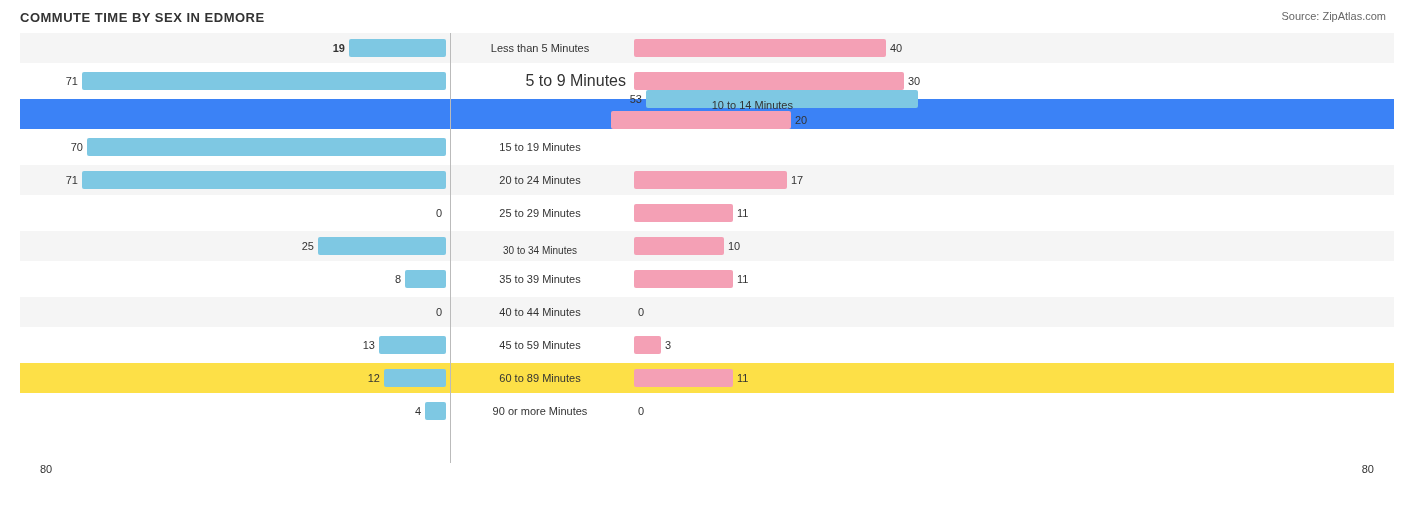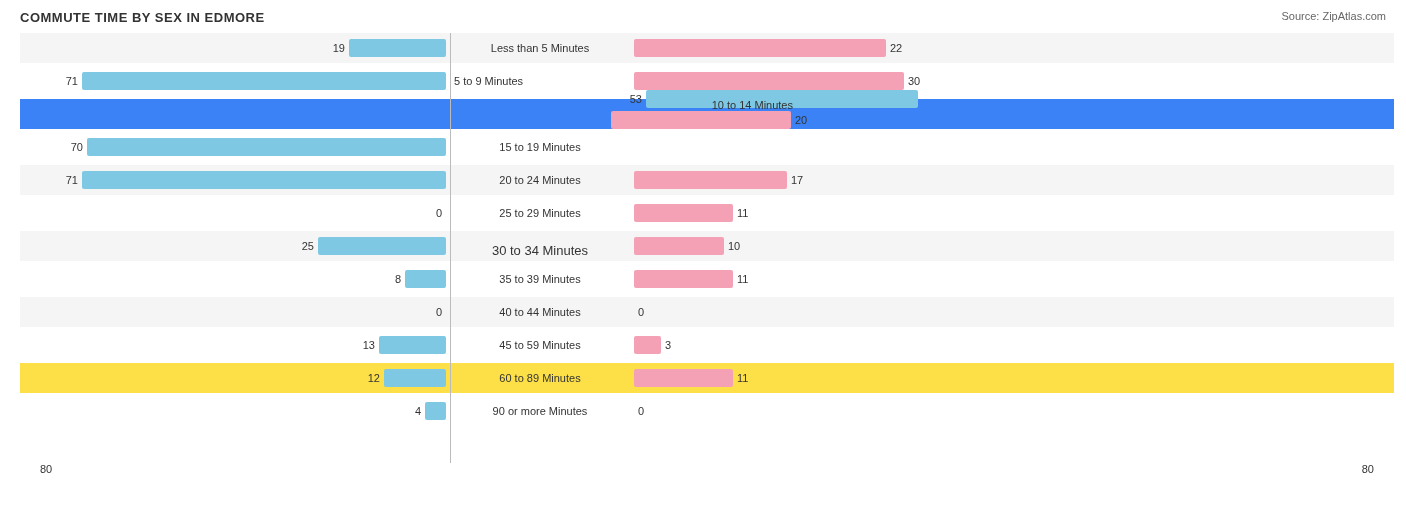--- a/index.html
+++ b/index.html
@@ -137,36 +137,36 @@
 <body>
 
 <div class="chart-container">
   <div class="chart-title">COMMUTE TIME BY SEX IN EDMORE</div>
   <div class="source-text">Source: ZipAtlas.com</div>
 
   <div class="chart-area">
     <div class="center-line"></div>
     <div class="chart-rows" id="chart-rows">
         <div class="row" style="background: rgb(245, 245, 245);">
-      <div class="left-section" style="width:430px; position:relative; height:100%; display:flex; align-items:center; justify-content:flex-end;">
+      <div class="left-section" style="width:430px; position:relative; height:100%; display:flex; align-items:center; justify-content:flex-end;font-weight:bold;">
         <div class="male-bar" style="width:97px; height:18px; background:#7ec8e3; border-radius:2px; position:absolute; right:4px;"></div>
         <span style="font-size:11px;color:#333;position:absolute;right:105px;z-index:2;white-space:nowrap;">19</span>
       </div>
       <div class="label-section" style="width:180px;text-align:center;font-size:11px;color:#333;z-index:5;flex-shrink:0;padding:0 4px;">Less than 5 Minutes</div>
       <div class="right-section" style="flex:1;display:flex;align-items:center;height:100%;padding-left:4px;">
         <div class="female-bar" style="width:252px; height:18px; background:#f4a0b5; border-radius:2px; flex-shrink:0;"></div>
-        <span style="font-size:11px;color:#333;margin-left:4px;white-space:nowrap;">22</span>
+        <span style="font-size:11px;color:#333;margin-left:4px;white-space:nowrap;">40</span>
       </div>
     </div>
         <div class="row" style="background: rgb(255, 255, 255);">
       <div class="left-section" style="width:430px; position:relative; height:100%; display:flex; align-items:center; justify-content:flex-end;">
         <div class="male-bar" style="width:364px; height:18px; background:#7ec8e3; border-radius:2px; position:absolute; right:4px;"></div>
         <span style="font-size:11px;color:#333;position:absolute;right:372px;z-index:2;white-space:nowrap;">71</span>
       </div>
-      <div class="label-section" style="width:180px;text-align:left;font-size:11px;color:#333;z-index:5;flex-shrink:0;padding:0 4px;">5 to 9 Minutes</div>
+      <div class="label-section" style="width:180px;text-align:right;font-size:16px;color:#333;z-index:5;flex-shrink:0;padding:0 4px;">5 to 9 Minutes</div>
       <div class="right-section" style="flex:1;display:flex;align-items:center;height:100%;padding-left:4px;">
         <div class="female-bar" style="width:270px; height:18px; background:#f4a0b5; border-radius:2px; flex-shrink:0;"></div>
         <span style="font-size:11px;color:#333;margin-left:4px;white-space:nowrap;">30</span>
       </div>
     </div>
         <div class="row" style="background: #3b82f6; flex-direction: column;">
       <div class="left-section" style="width:430px; position:relative; height:100%; display:flex; align-items:center; justify-content:flex-end;">
         <div class="male-bar" style="width:272px; height:18px; background:#7ec8e3; border-radius:2px; position:absolute; right:4px;"></div>
         <span style="font-size:11px;color:#333;position:absolute;right:280px;z-index:2;white-space:nowrap;">53</span>
       </div>
@@ -203,21 +203,21 @@
       <div class="right-section" style="flex:1;display:flex;align-items:center;height:100%;padding-left:4px;">
         <div class="female-bar" style="width:99px; height:18px; background:#f4a0b5; border-radius:2px; flex-shrink:0;"></div>
         <span style="font-size:11px;color:#333;margin-left:4px;white-space:nowrap;">11</span>
       </div>
     </div>
         <div class="row" style="background: rgb(245, 245, 245);">
       <div class="left-section" style="width:430px; position:relative; height:100%; display:flex; align-items:center; justify-content:flex-end;">
         <div class="male-bar" style="width:128px; height:18px; background:#7ec8e3; border-radius:2px; position:absolute; right:4px;"></div>
         <span style="font-size:11px;color:#333;position:absolute;right:136px;z-index:2;white-space:nowrap;">25</span>
       </div>
-      <div class="label-section" style="width:180px;font-size:13px;color:#333;z-index:5;flex-shrink:0;padding:0 4px;margin-top:9px;">30 to 34 Minutes</div>
+      <div class="label-section" style="width:180px;font-size:10px;color:#333;z-index:5;flex-shrink:0;padding:0 4px;margin-top:9px;">30 to 34 Minutes</div>
       <div class="right-section" style="flex:1;display:flex;align-items:center;height:100%;padding-left:4px;">
         <div class="female-bar" style="width:90px; height:18px; background:#f4a0b5; border-radius:2px; flex-shrink:0;"></div>
         <span style="font-size:11px;color:#333;margin-left:4px;white-space:nowrap;">10</span>
       </div>
     </div>
         <div class="row" style="background: rgb(255, 255, 255);">
       <div class="left-section" style="width:430px; position:relative; height:100%; display:flex; align-items:center; justify-content:flex-end;">
         <div class="male-bar" style="width:41px; height:18px; background:#7ec8e3; border-radius:2px; position:absolute; right:4px;"></div>
         <span style="font-size:11px;color:#333;position:absolute;right:49px;z-index:2;white-space:nowrap;">8</span>
       </div>

